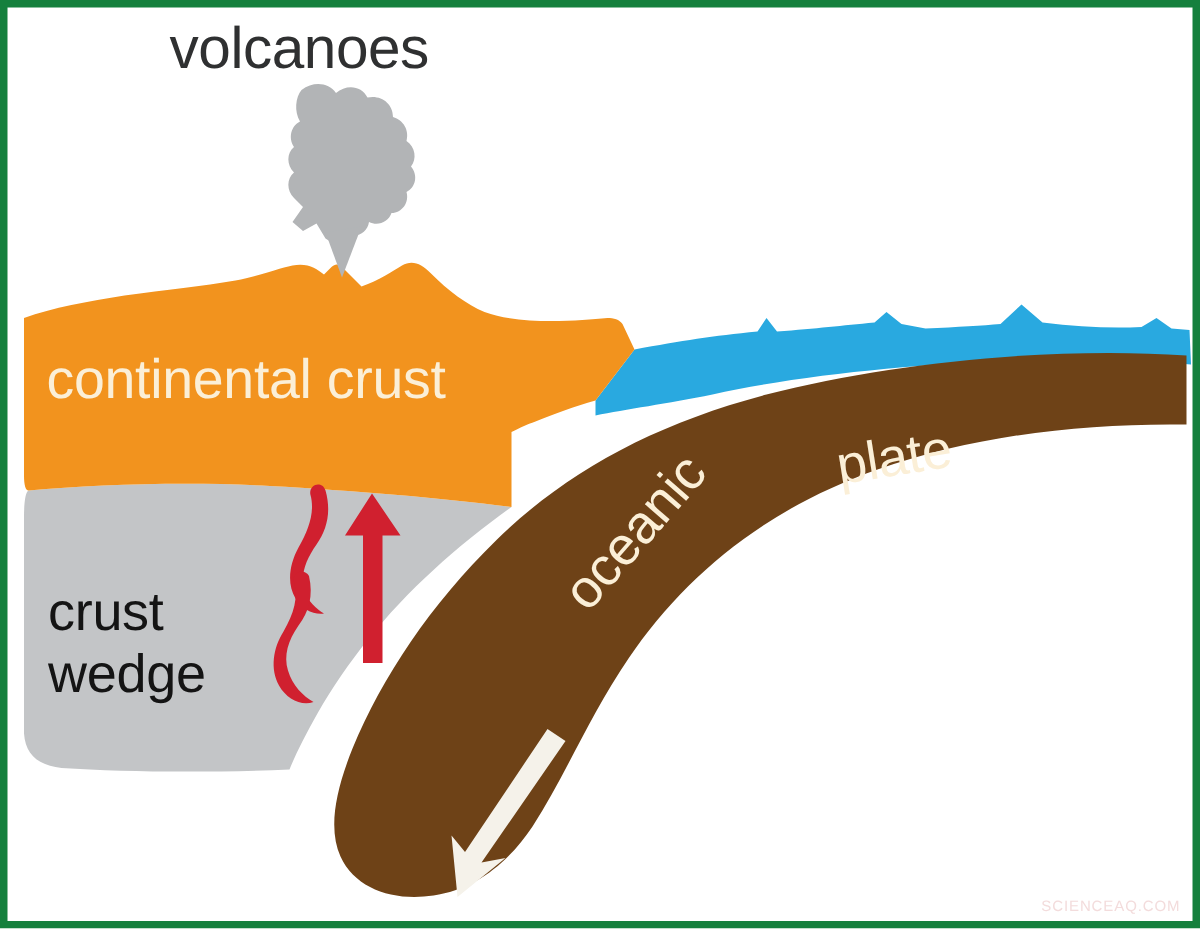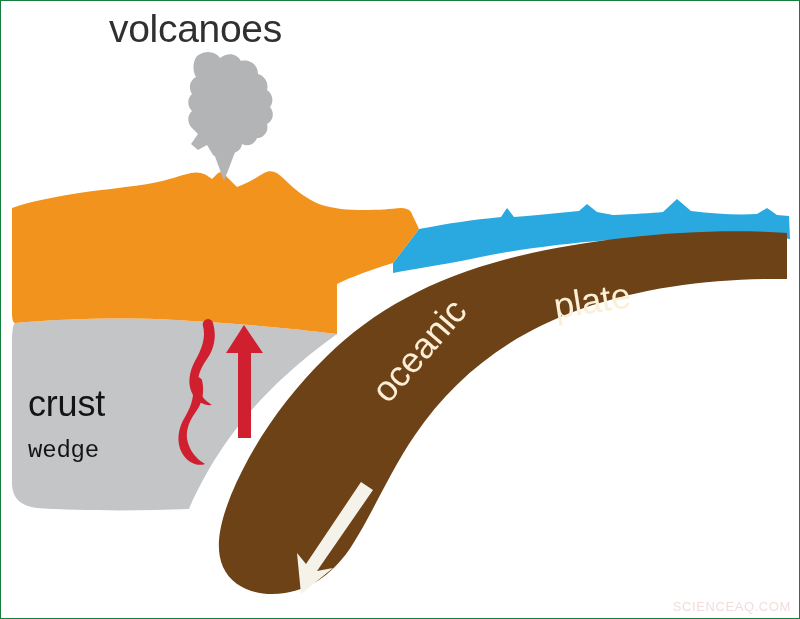--- a/index.html
+++ b/index.html
@@ -11,21 +11,21 @@
   body {
     font-family: "Liberation Sans", sans-serif;
   }
   #diagram-root {
     position: relative;
     width: 800px;
     height: 619px;
     background: #ffffff;
     overflow: hidden;
     box-sizing: border-box;
-    border: 1px solid #15803d;
+    border: 5px solid #15803d;
   }
   #diagram-svg {
     position: absolute;
     left: 0;
     top: 0;
     width: 800px;
     height: 619px;
     display: block;
   }
   .lbl {
@@ -50,25 +50,24 @@
   }
   #label-mantle {
     left: 27px;
     top: 382px;
     font-size: 36px;
     color: #141414;
     letter-spacing: -0.2px;
   }
   #label-wedge {
     left: 27px;
-    top: 436px;
-    font-size: 24px;
+    top: 423px;
+    font-size: 36px;
     color: #141414;
     letter-spacing: -0.2px;
-    font-family: Liberation Mono, monospace;
   }
   #label-oceanic {
     left: 378px;
     top: 375px;
     font-size: 36px;
     color: #fbefd7;
     transform: rotate(-49deg);
     transform-origin: 0 50%;
     letter-spacing: -0.2px;
   }
@@ -78,21 +77,21 @@
     font-size: 36px;
     color: #fbefd7;
     transform: rotate(-9deg);
     transform-origin: 0 50%;
     letter-spacing: -0.2px;
   }
   #watermark {
     position: absolute;
     right: 8px;
     bottom: 4px;
-    font-size: 13px;
+    font-size: 10px;
     letter-spacing: 0.6px;
     color: #f3dcdc;
     font-family: "Liberation Sans", sans-serif;
   }
 </style>
 </head>
 <body>
 
 <div id="diagram-root">
 
@@ -218,20 +217,21 @@
          L 250,437
          L 237,437
          L 237,352
          L 225,352
          Z"></path>
 
   </svg>
 
   <div class="lbl" id="label-volcanoes">volcanoes</div>
 
+  <div class="lbl" id="label-continental-crust">continental crust</div>
 
   <div class="lbl" id="label-mantle">crust</div>
 
   <div class="lbl" id="label-wedge">wedge</div>
 
   <div class="lbl" id="label-oceanic">oceanic</div>
 
   <div class="lbl" id="label-plate">plate</div>
 
   <div id="watermark">SCIENCEAQ.COM</div>

